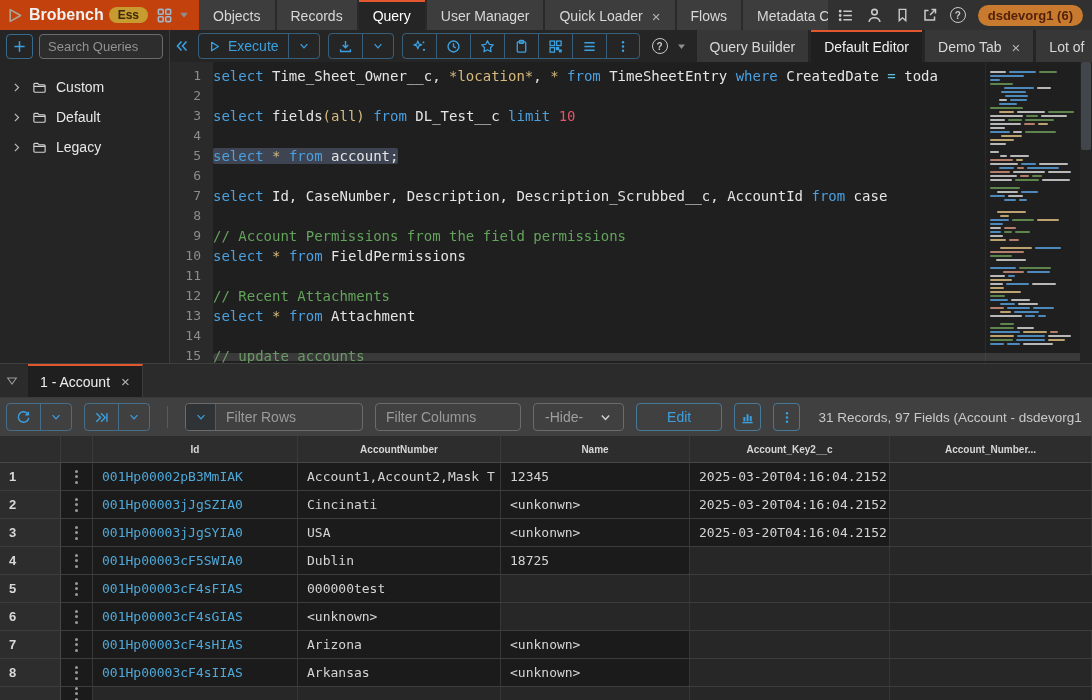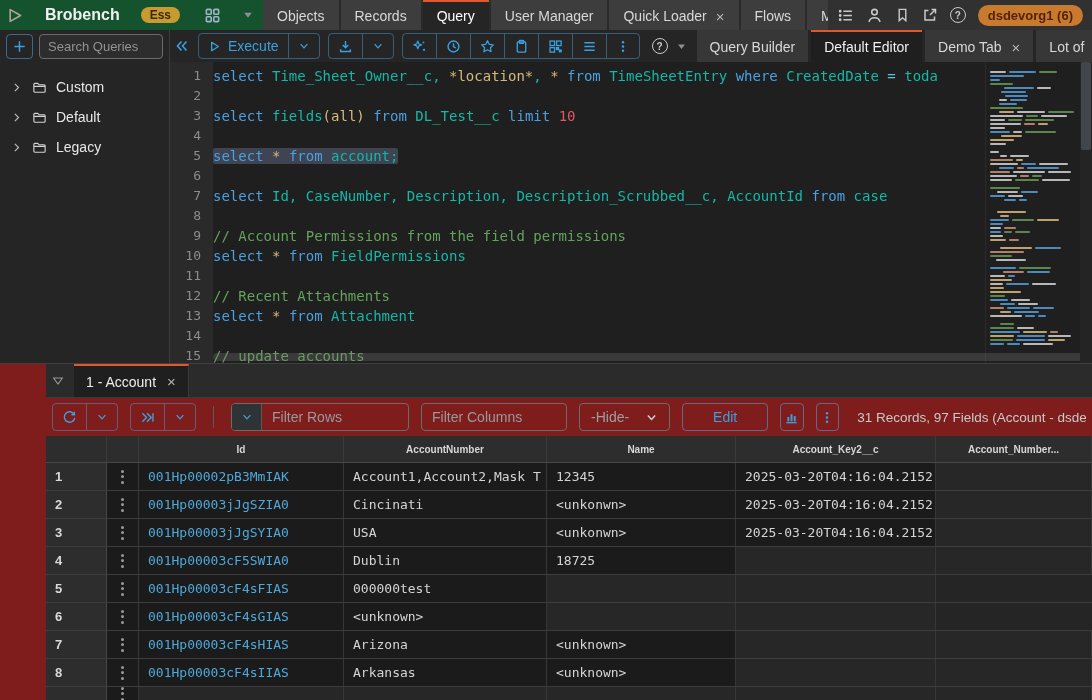--- a/index.html
+++ b/index.html
@@ -5,21 +5,21 @@
   html,body{margin:0;padding:0;background:#151515;}
   *{box-sizing:border-box;}
   .app{width:1092px;height:700px;background:#1f1f1f;color:#d6d6d6;
        font-family:"Liberation Sans",sans-serif;overflow:hidden;position:relative;
        display:flex;flex-direction:column;}
   .icon svg{display:block;}
   button{font-family:inherit;cursor:pointer;}
 
   
   .topbar{height:30px;flex:0 0 30px;display:flex;align-items:stretch;background:#313131;}
-  .brand{display:flex;align-items:center;gap:21px;padding:0 9px 0 7px;background:#14532d;}
+  .brand{display:flex;align-items:center;gap:5px;padding:0 9px 0 7px;background:#c2410c;}
   .brand-name{font-size:16px;font-weight:700;color:#f0f0f0;}
   .ess-badge{background:#C79B30;color:#3a2a08;font-size:12px;font-weight:700;padding:1px 9px;border-radius:9px;}
   .top-tabs{display:flex;align-items:stretch;flex:1;min-width:0;overflow:hidden;background:#2a2a2a;gap:2px;}
   .top-tab{flex:0 0 auto;display:flex;align-items:center;gap:9px;padding:0 14px;background:#3d3d3d;
            color:#d8d8d8;font-size:14px;white-space:nowrap;cursor:pointer;border-top:2px solid transparent;}
   .top-tab.active{background:#252526;border-top:2px solid #E3572E;color:#fff;}
   .top-tab.cut{min-width:178px;}
   .tab-close{color:#b5b5b5;font-size:15px;line-height:1;}
   .top-icons{display:flex;align-items:center;gap:12px;padding:0 9px;background:#313131;color:#c9c9c9;}
   .org-badge{background:#C87A2E;color:#53220a;font-weight:700;font-size:13px;padding:3px 10px;border-radius:11px;white-space:nowrap;}
@@ -52,32 +52,32 @@
   .ed-tab.cut{min-width:150px;}
 
   
   .editor{height:301px;flex:0 0 301px;position:relative;display:flex;background:#1f1f1f;overflow:hidden;}
   .gutter-strip{position:absolute;left:0;top:0;bottom:0;width:43px;background:#2a2a2a;}
   .code-region{flex:1;min-width:0;position:relative;padding-top:4px;overflow:hidden;
                font-family:"DejaVu Sans Mono",monospace;font-size:14px;line-height:20px;}
   .code-line{display:flex;height:20px;white-space:pre;}
   .ln{flex:0 0 43px;text-align:right;padding-right:12px;color:#8c8c8c;font-size:13px;position:relative;z-index:1;}
   .lc{flex:1;min-width:0;overflow:hidden;}
-  .tk-kw{color:#4BA0E0;} .tk-pl{color:#14b8a6;} .tk-st{color:#d7ba7d;}
+  .tk-kw{color:#4BA0E0;} .tk-pl{color:#e5e5e5;} .tk-st{color:#d7ba7d;}
   .tk-nm{color:#e0566a;} .tk-cm{color:#63a35c;} .tk-op{color:#5cc3d6;}
   .sel{background:#3e4452;border-radius:2px;}
   .hscroll{position:absolute;left:43px;right:4px;bottom:2px;height:8px;background:rgba(130,130,130,.28);border-radius:4px;}
   .minimap{flex:0 0 95px;background:#1f1f1f;padding:5px 4px;overflow:hidden;border-left:1px solid #2a2a2a;}
   .mm-line{height:2px;margin-bottom:2px;display:flex;gap:3px;}
   .mm-seg{height:2px;border-radius:1px;flex:0 0 auto;}
   .vscroll{flex:0 0 12px;background:#242424;position:relative;}
   .vthumb{position:absolute;top:0;left:1px;right:1px;height:88px;background:#40464b;border-radius:2px;}
 
   
-  .results{height:337px;flex:0 0 337px;background:#7f1d1d;border-top:1px solid #3f3f3f;display:flex;flex-direction:column;padding-left:46px;}
+  .results{height:337px;flex:0 0 337px;background:#404040;border-top:1px solid #3f3f3f;display:flex;flex-direction:column;}
   .results-tabrow{height:34px;flex:0 0 34px;display:flex;align-items:stretch;background:#2b2b2b;
                   border-bottom:1px solid #3a3a3a;gap:6px;padding-left:2px;}
   .tri-handle{align-self:center;margin:0 3px;color:#9a9a9a;}
   .result-tab{display:flex;align-items:center;gap:11px;padding:0 12px;background:#1f1f1f;
               border-top:2px solid #E3572E;border-right:1px solid #3a3a3a;font-size:14px;color:#eee;cursor:pointer;}
   .results-toolbar{height:38px;flex:0 0 38px;display:flex;align-items:center;gap:12px;padding:0 6px;}
   .rt-group{height:28px;}
   .sep-v{width:1px;height:22px;background:#5a5a5a;margin:0 5px;flex:0 0 auto;}
   .filter-group{display:flex;height:28px;border:1px solid #6b6b6b;border-radius:4px;overflow:hidden;align-items:stretch;flex:0 0 auto;}
   .filter-group .chev-btn{width:30px;display:flex;align-items:center;justify-content:center;

